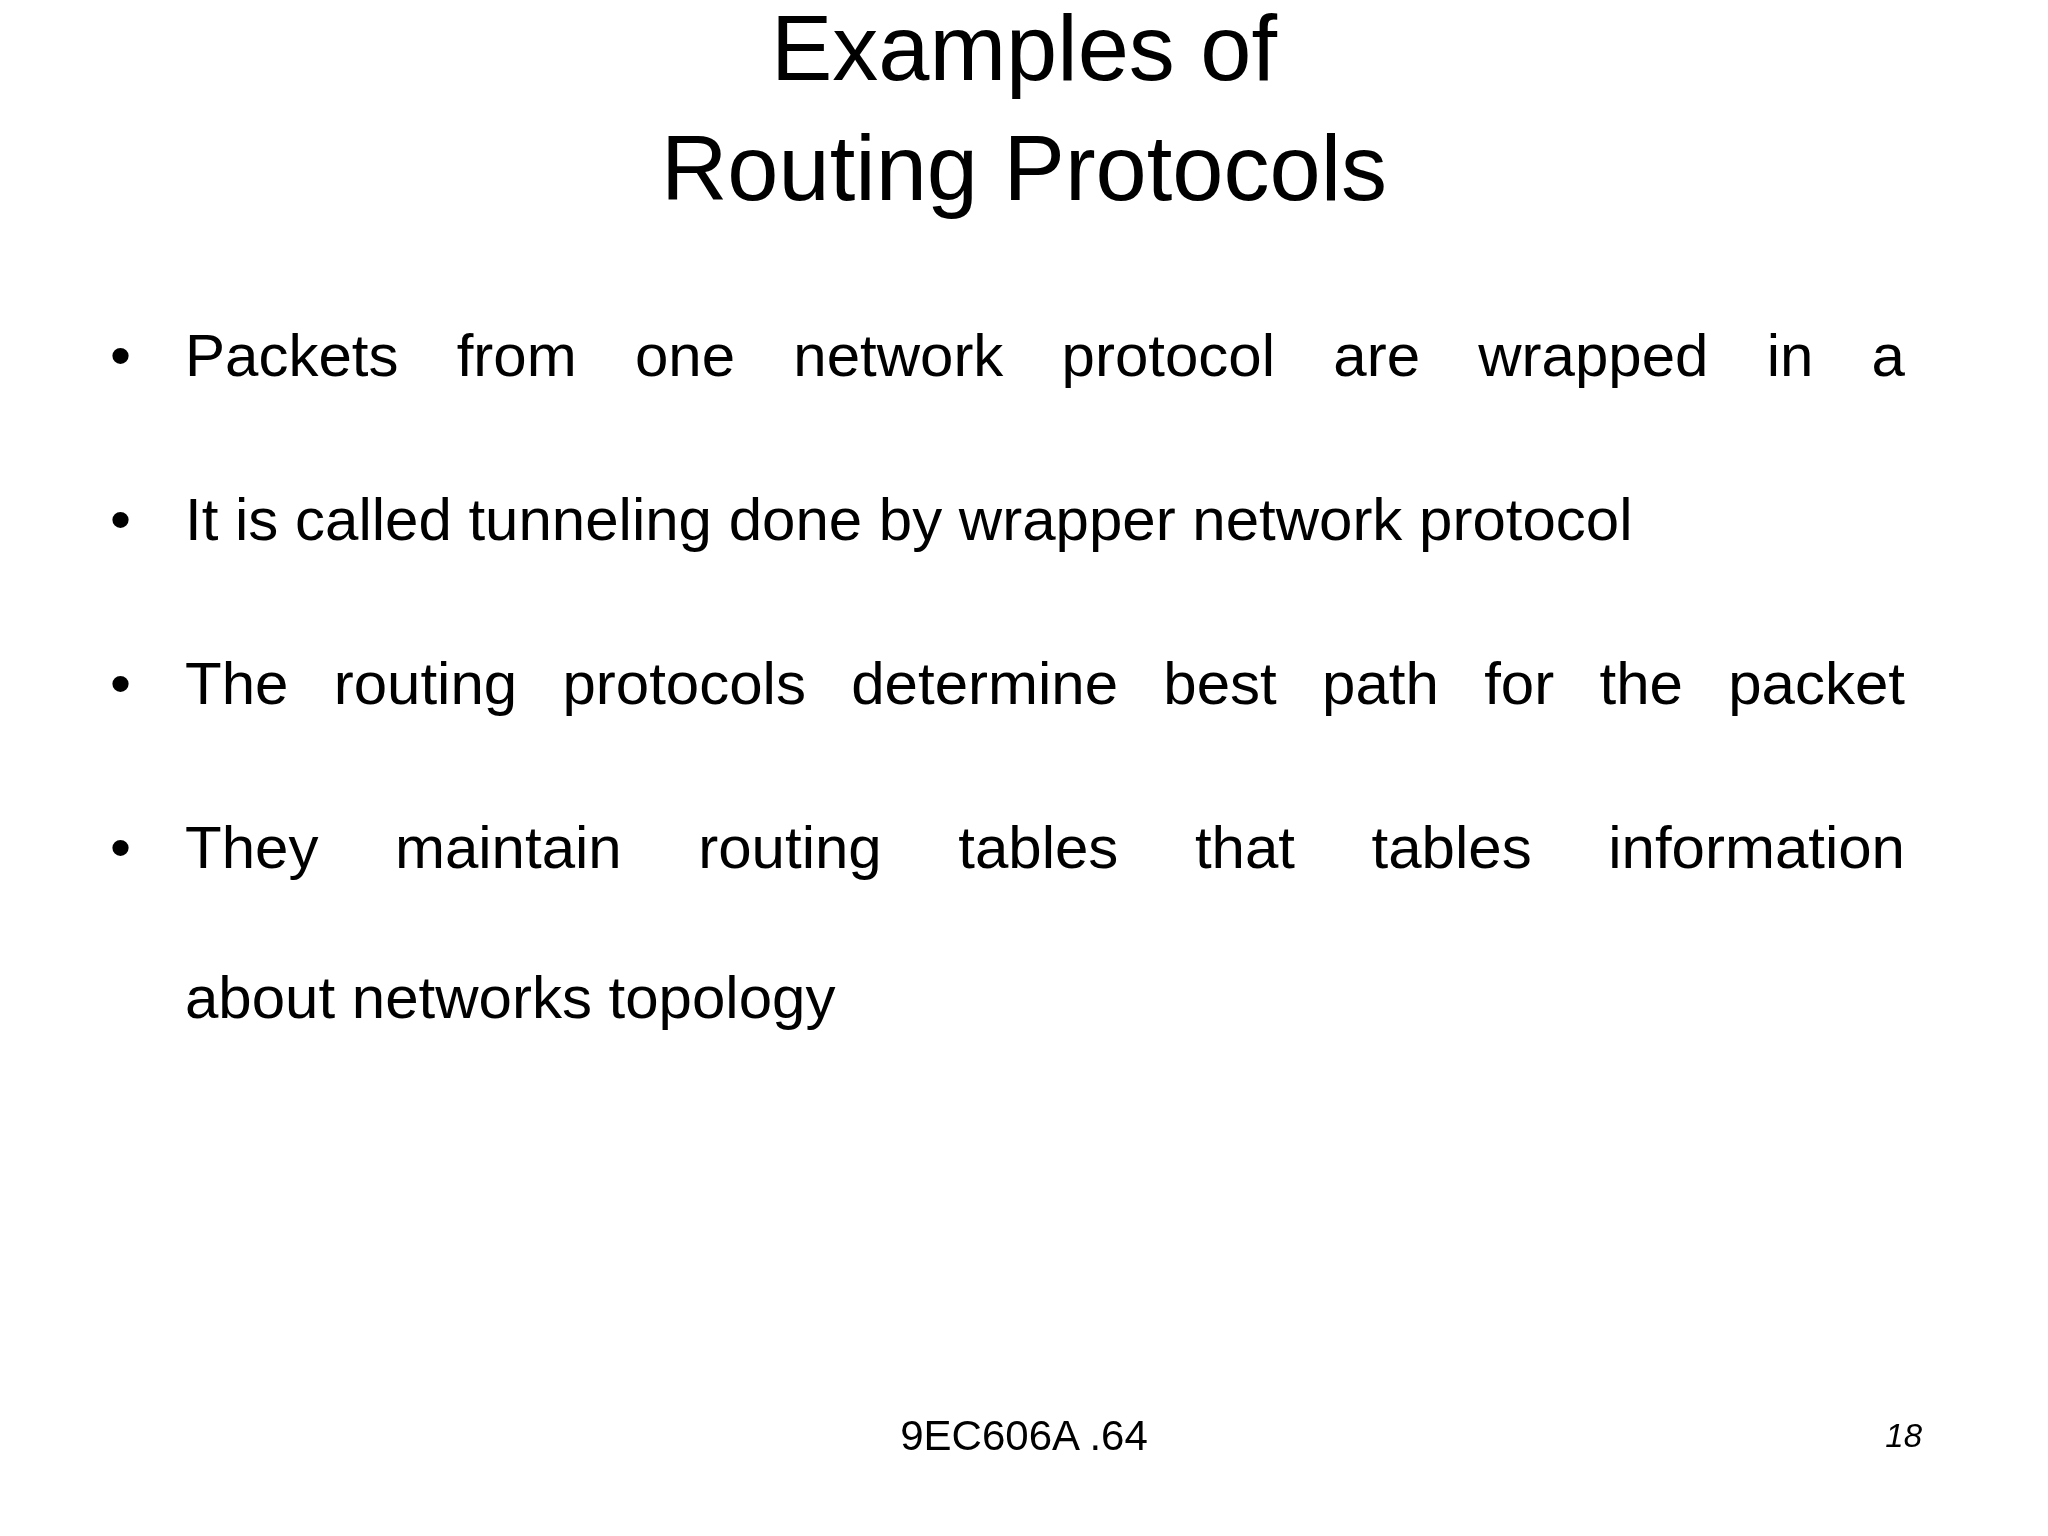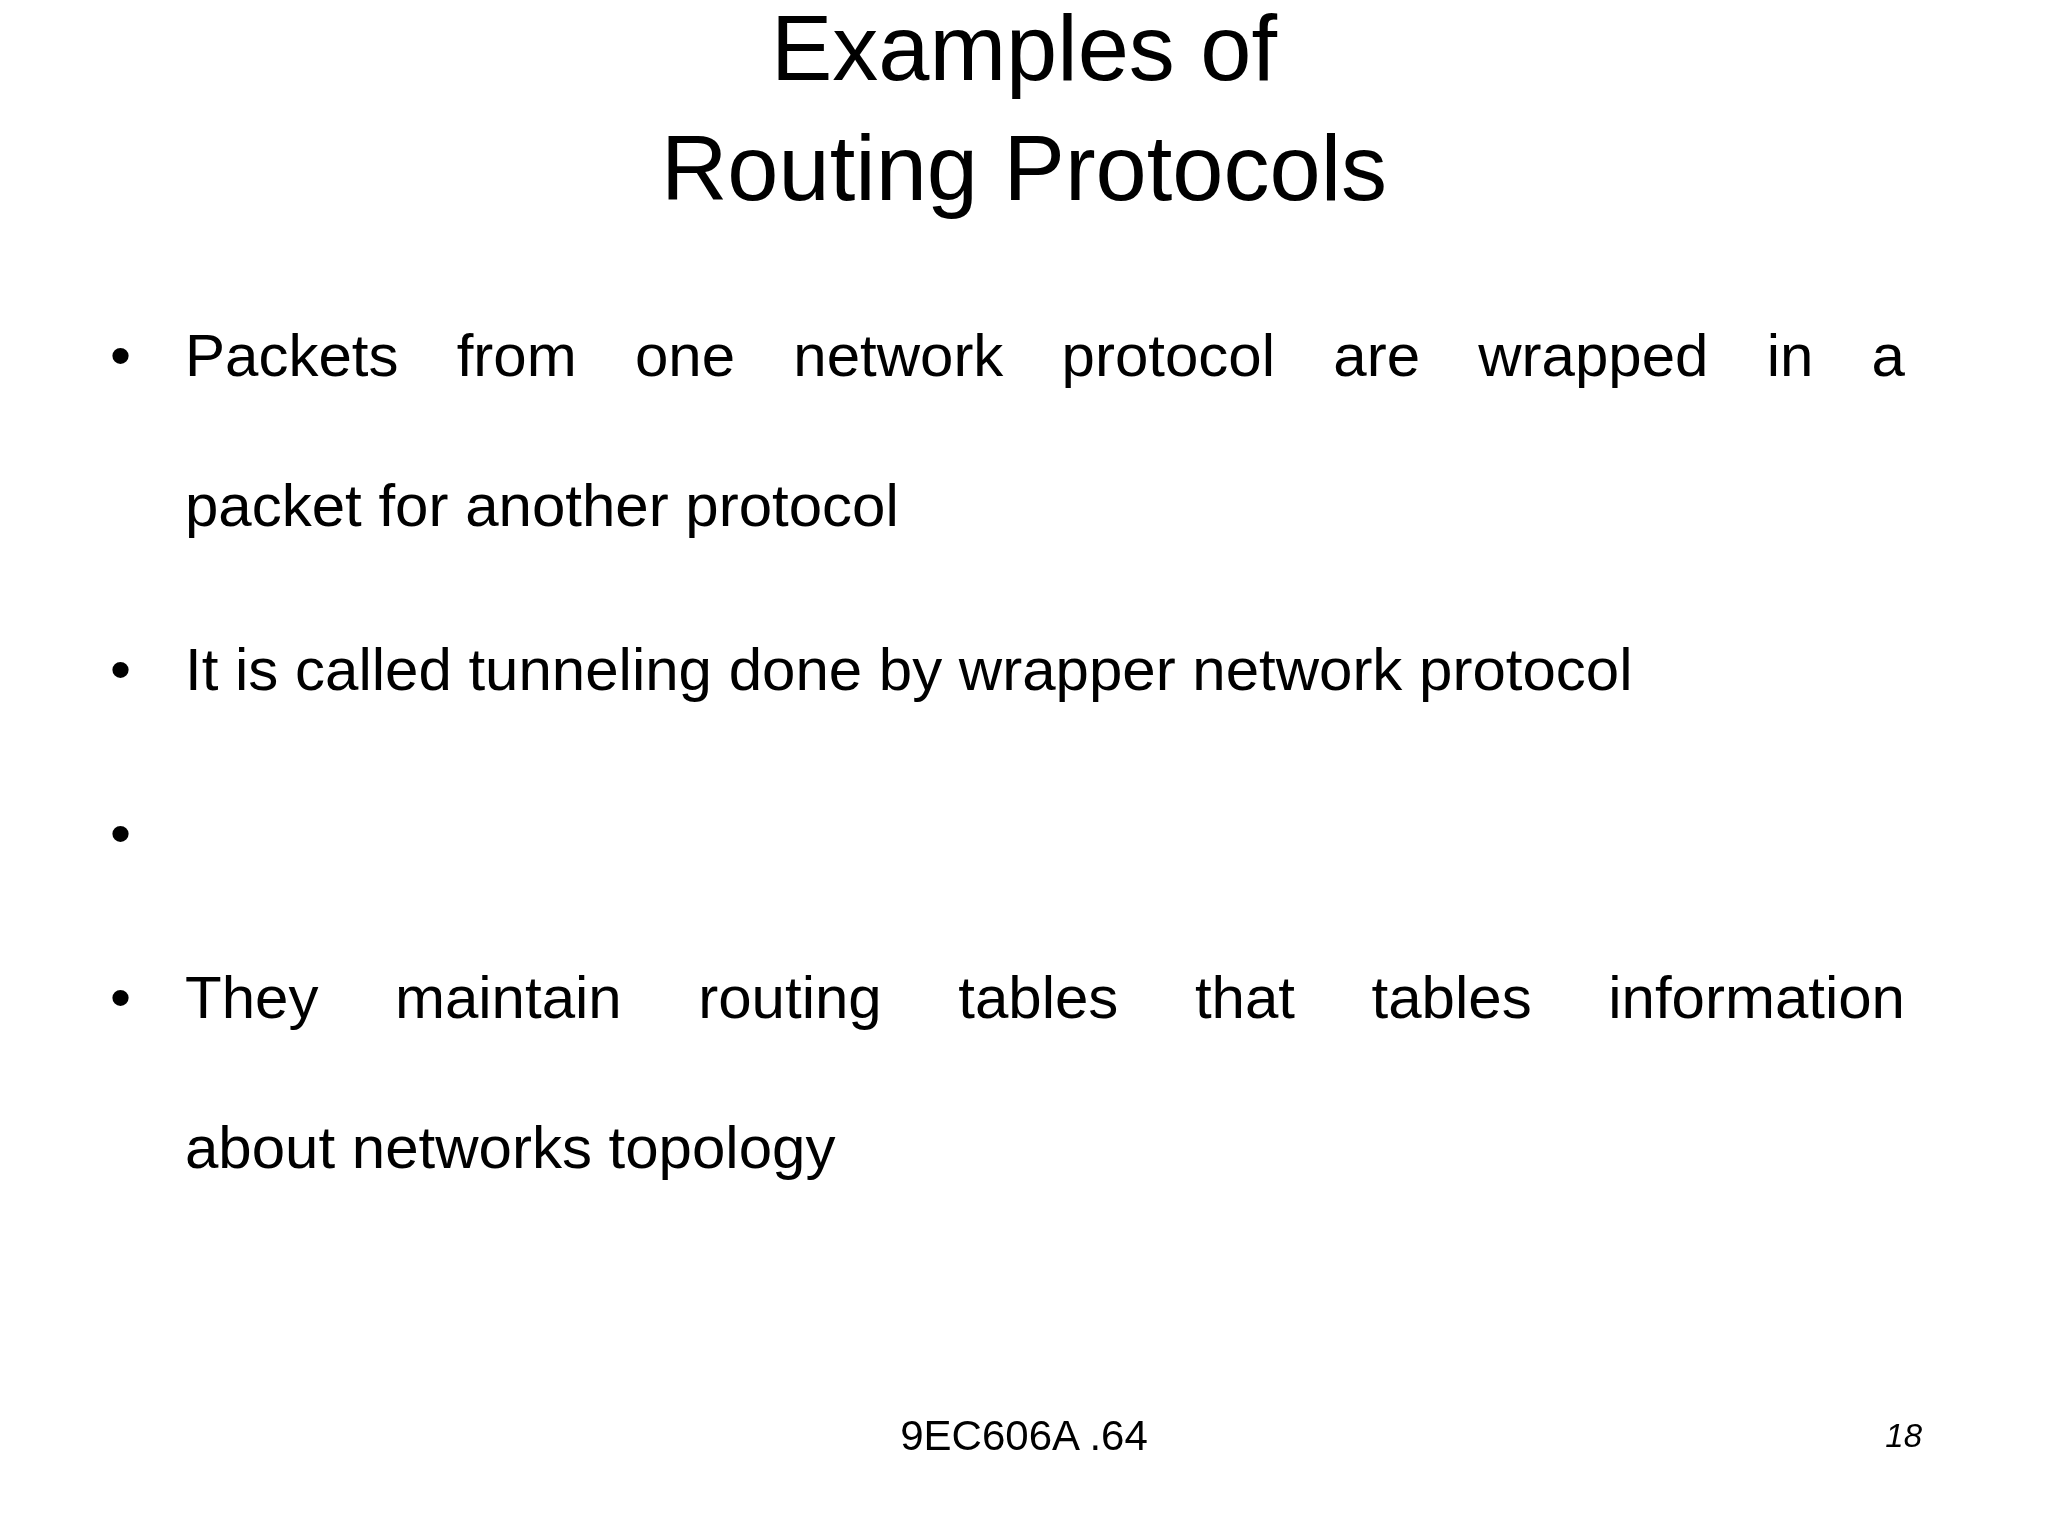--- a/index.html
+++ b/index.html
@@ -74,34 +74,34 @@
     <div>Examples of</div>
     <div>Routing Protocols</div>
   </div>
 
   <div class="bullets">
 
     <div class="bullet">
       <div class="bullet-dot">•</div>
       <div class="bullet-content">
         <div class="line stretch">Packets from one network protocol are wrapped in a</div>
-        <div class="line">packet for another protocol</div>
       </div>
     </div>
 
     <div class="bullet">
       <div class="bullet-dot">•</div>
       <div class="bullet-content">
         <div class="line">It is called tunneling done by wrapper network protocol</div>
       </div>
     </div>
 
     <div class="bullet">
       <div class="bullet-dot">•</div>
       <div class="bullet-content">
+        <div class="line stretch">The routing protocols determine best path for the packet</div>
       </div>
     </div>
 
     <div class="bullet">
       <div class="bullet-dot">•</div>
       <div class="bullet-content">
         <div class="line stretch">They maintain routing tables that tables information</div>
         <div class="line">about networks topology</div>
       </div>
     </div>

